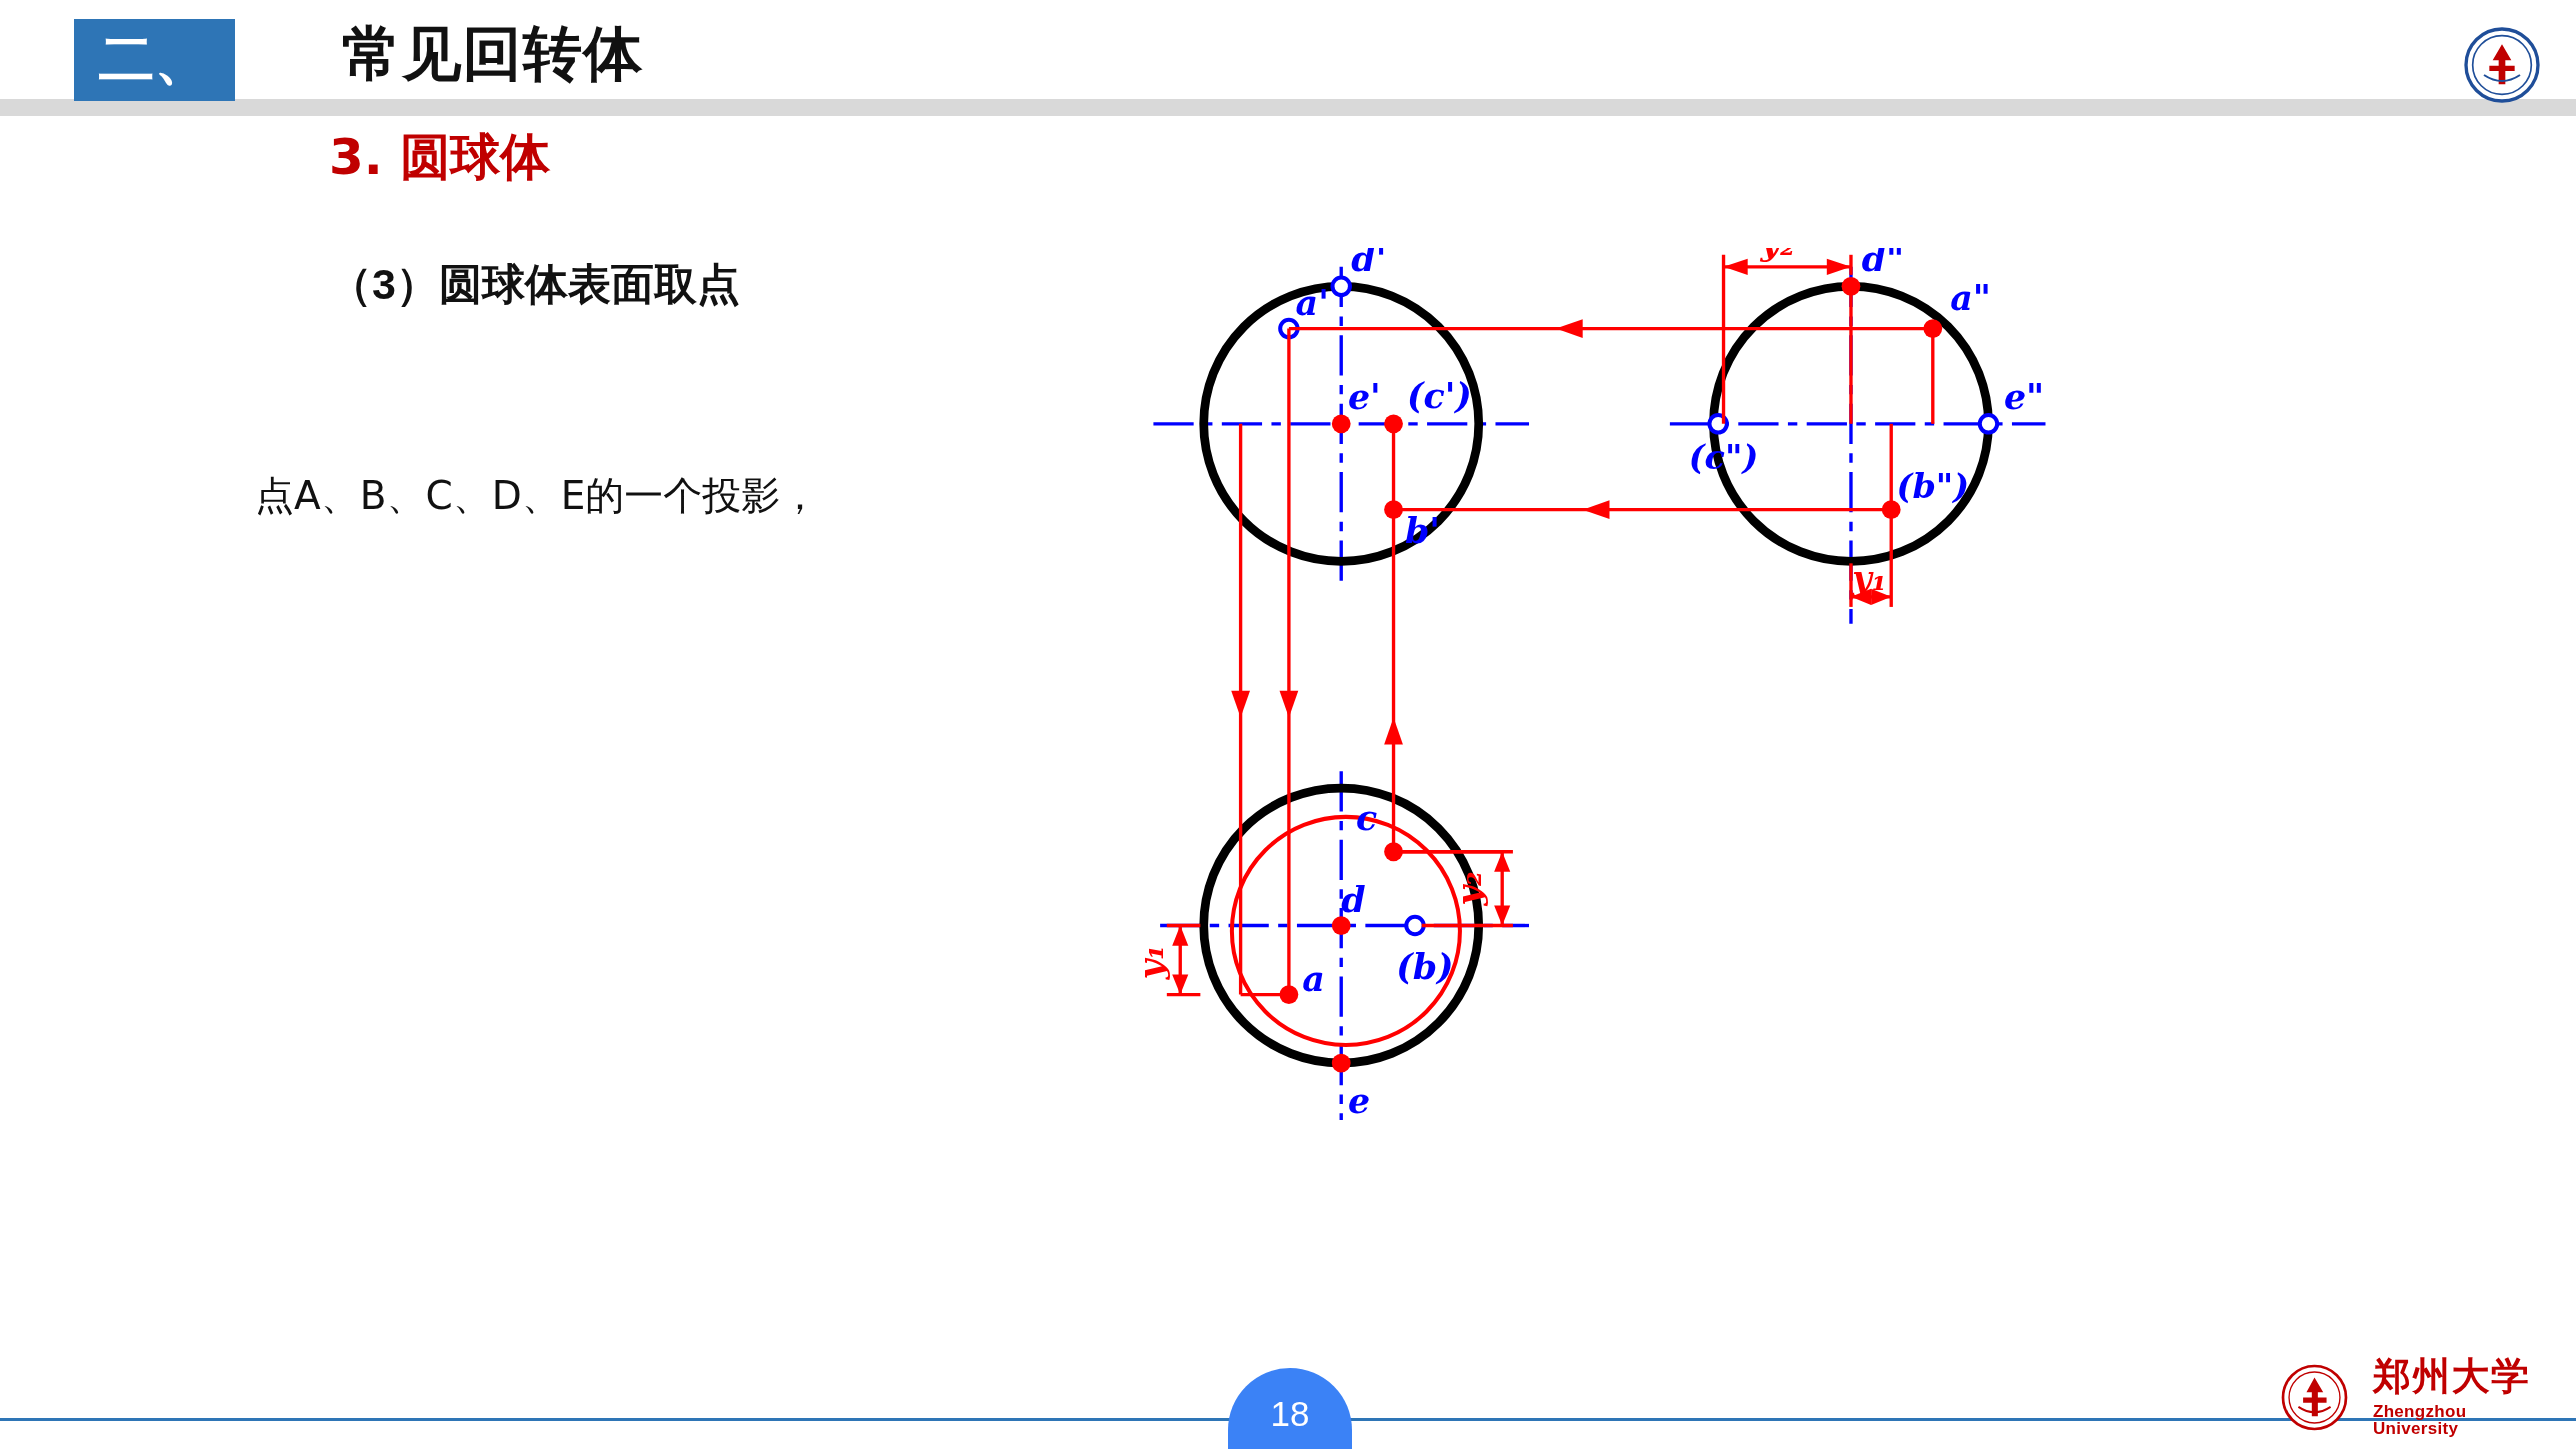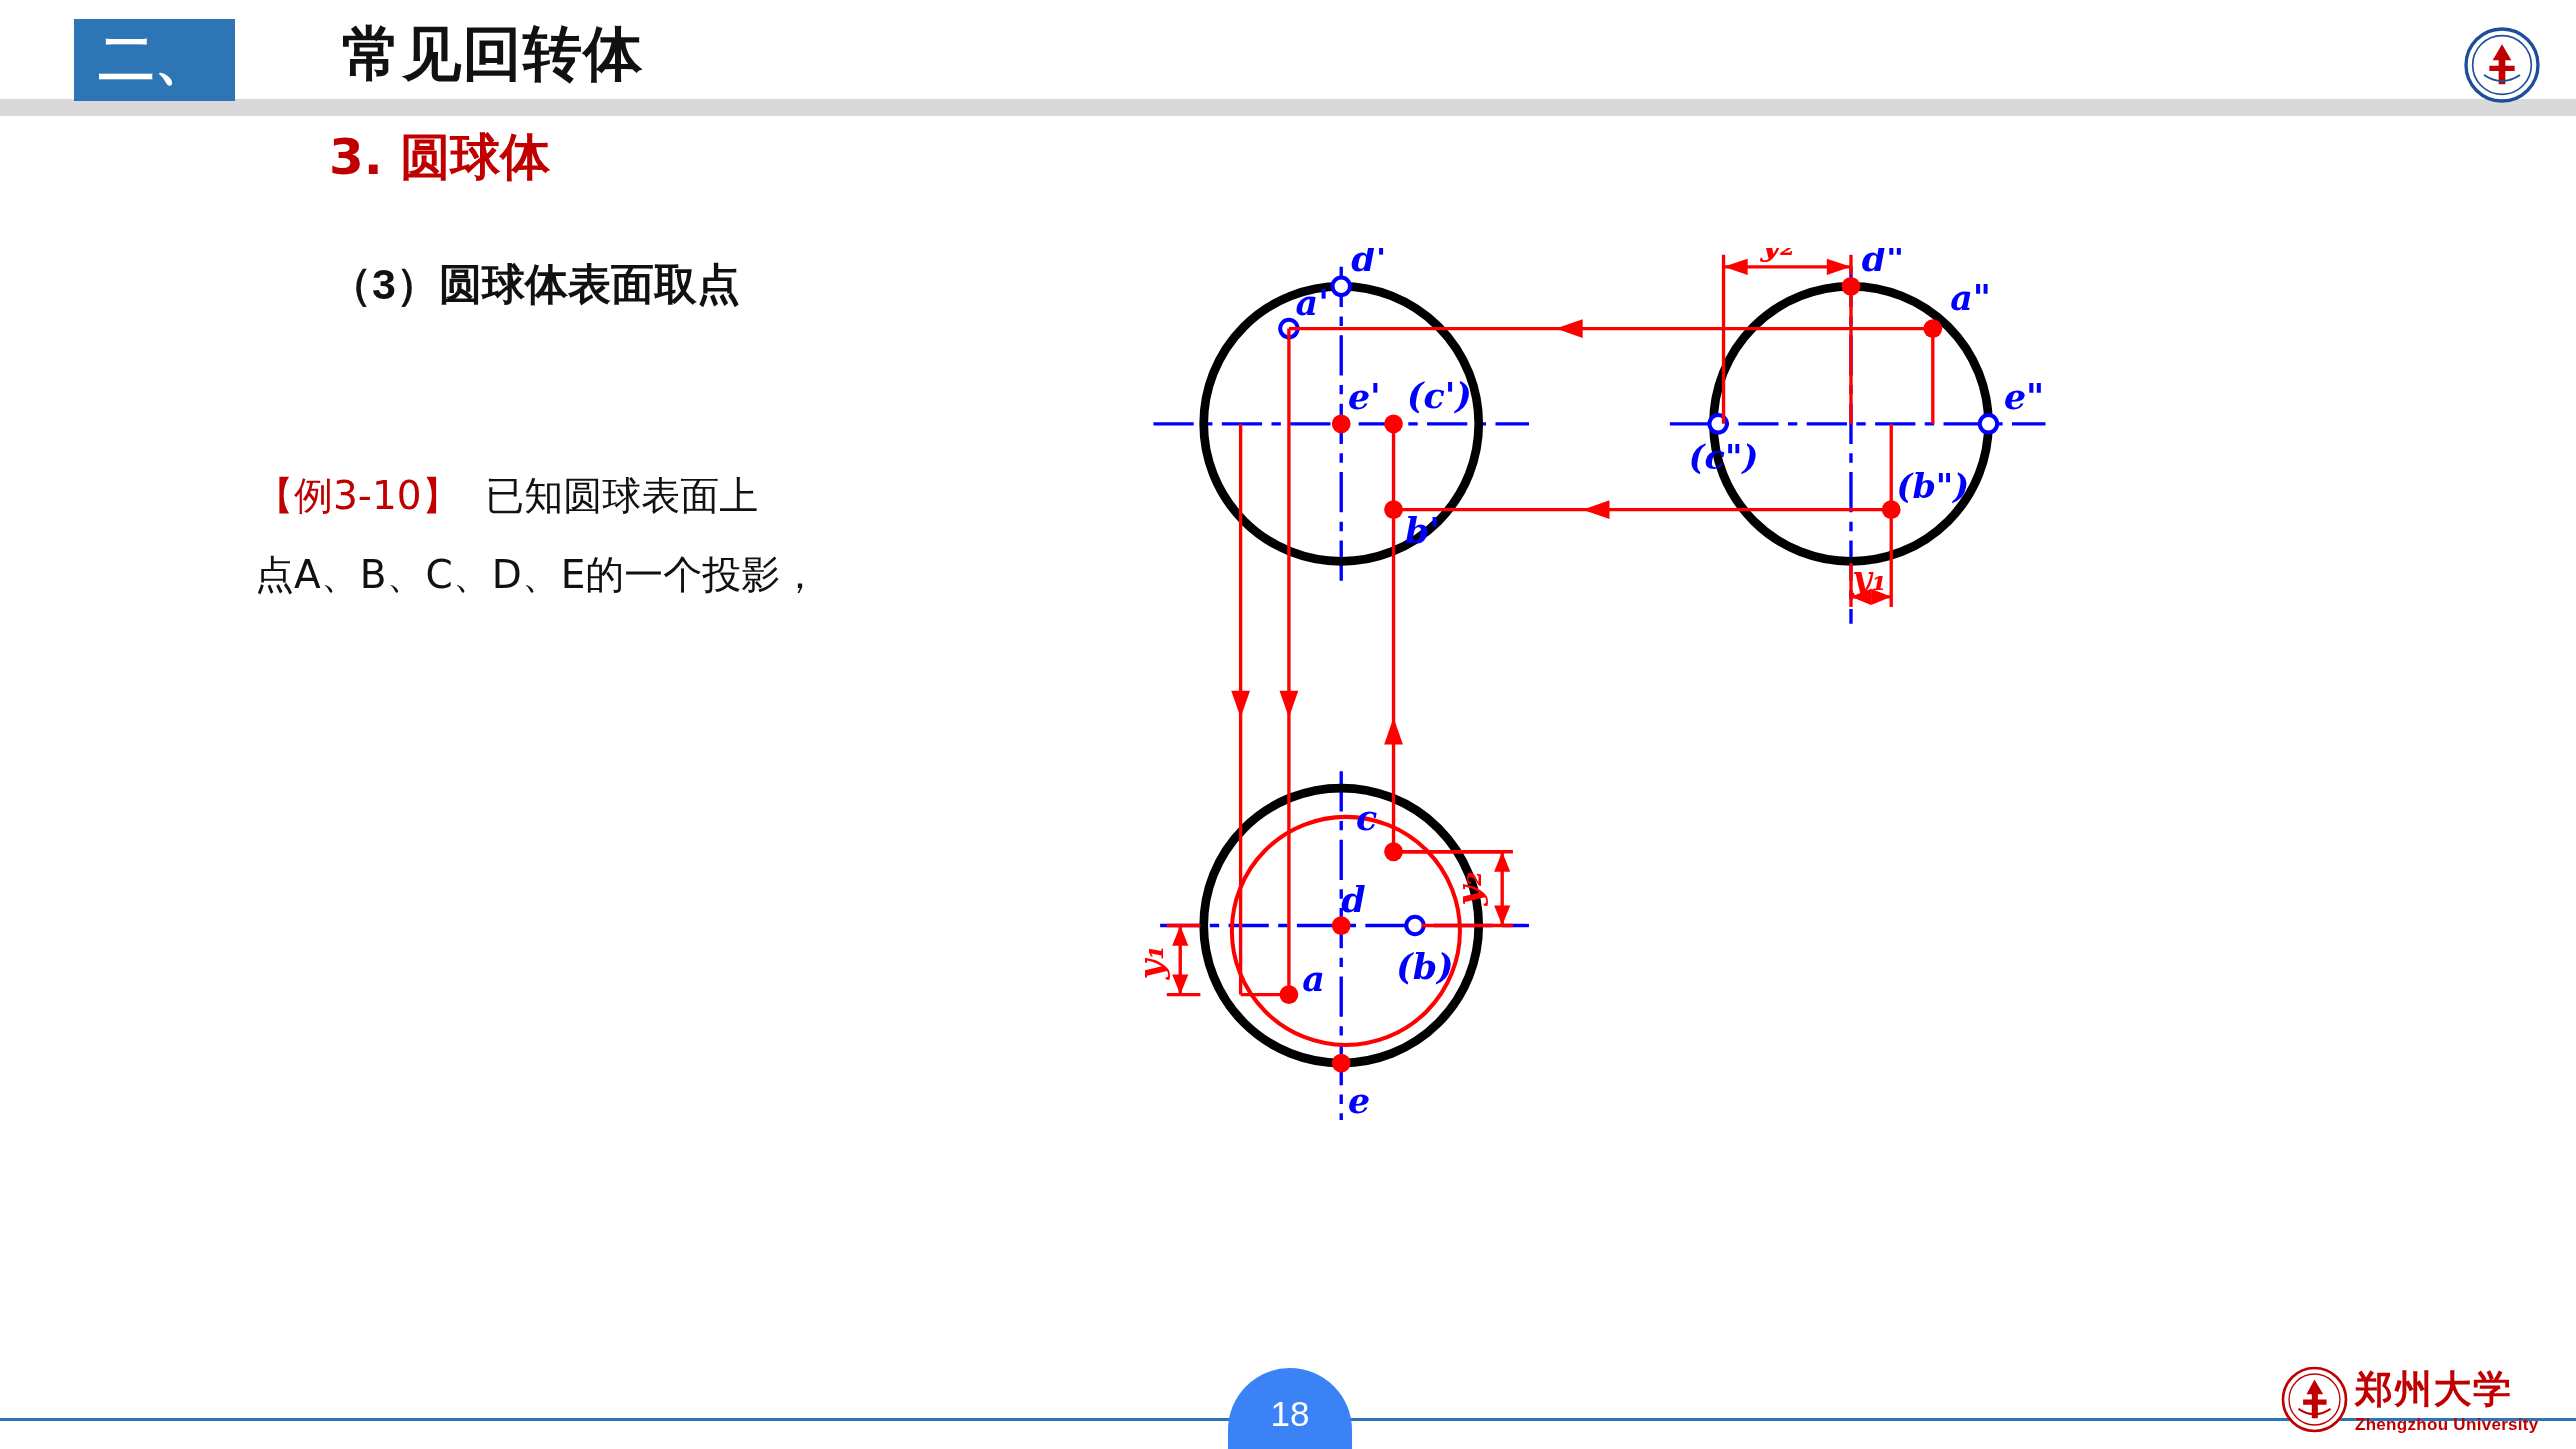--- a/index.html
+++ b/index.html
@@ -64,22 +64,22 @@
     width: 76px;
     height: 76px;
   }
   .logo-bottom {
     position: absolute;
     right: 27px;
     bottom: 16px;
     width: 268px;
     height: 72px;
     display: flex;
-    align-items: flex-end;
-    gap: 7px;
+    align-items: center;
+    gap: 25px;
   }
   .logo-bottom .mark { width: 67px; height: 67px; flex: 0 0 auto; }
   .logo-bottom .wordmark { display: flex; flex-direction: column; line-height: 1; }
   .logo-bottom .cn {
     font-size: 38px;
     font-weight: bold;
     color: #c00000;
     font-family: "DejaVu Serif", serif;
     letter-spacing: 1.3px;
   }
@@ -184,23 +184,20 @@
     <circle cx="57" cy="57" r="44" fill="#ffffff" stroke="#1f4e99" stroke-width="2.5"></circle>
     <path d="M57 26 L43 50 L52 50 L52 58 L38 58 L38 66 L52 66 L52 86 L62 86 L62 66 L76 66 L76 58 L62 58 L62 50 L71 50 Z" fill="#c00000"></path>
     <path d="M30 72 Q57 90 84 72" fill="none" stroke="#1f4e99" stroke-width="3"></path>
   </svg>
 </div>
 
 <div class="sub-title">3. 圆球体</div>
 <div class="sub-sub-title">（3）圆球体表面取点</div>
 
 <div class="body-text">
-  <div class="body-line first">
-    <span class="hl">【例3-10】</span><span>&nbsp;&nbsp;</span><span>已知圆球表面上</span>
-  </div>
   <div class="body-line">点A、B、C、D、E的一个投影，</div>
 </div>
 
 <div class="drawing">
 <svg viewBox="0 0 2050 1680" width="1375" height="1127">
 
   <g>
 
     <line x1="300" y1="28" x2="300" y2="500" stroke="#0000ff" stroke-width="5" stroke-dasharray="60,14,14,14"></line>
 

